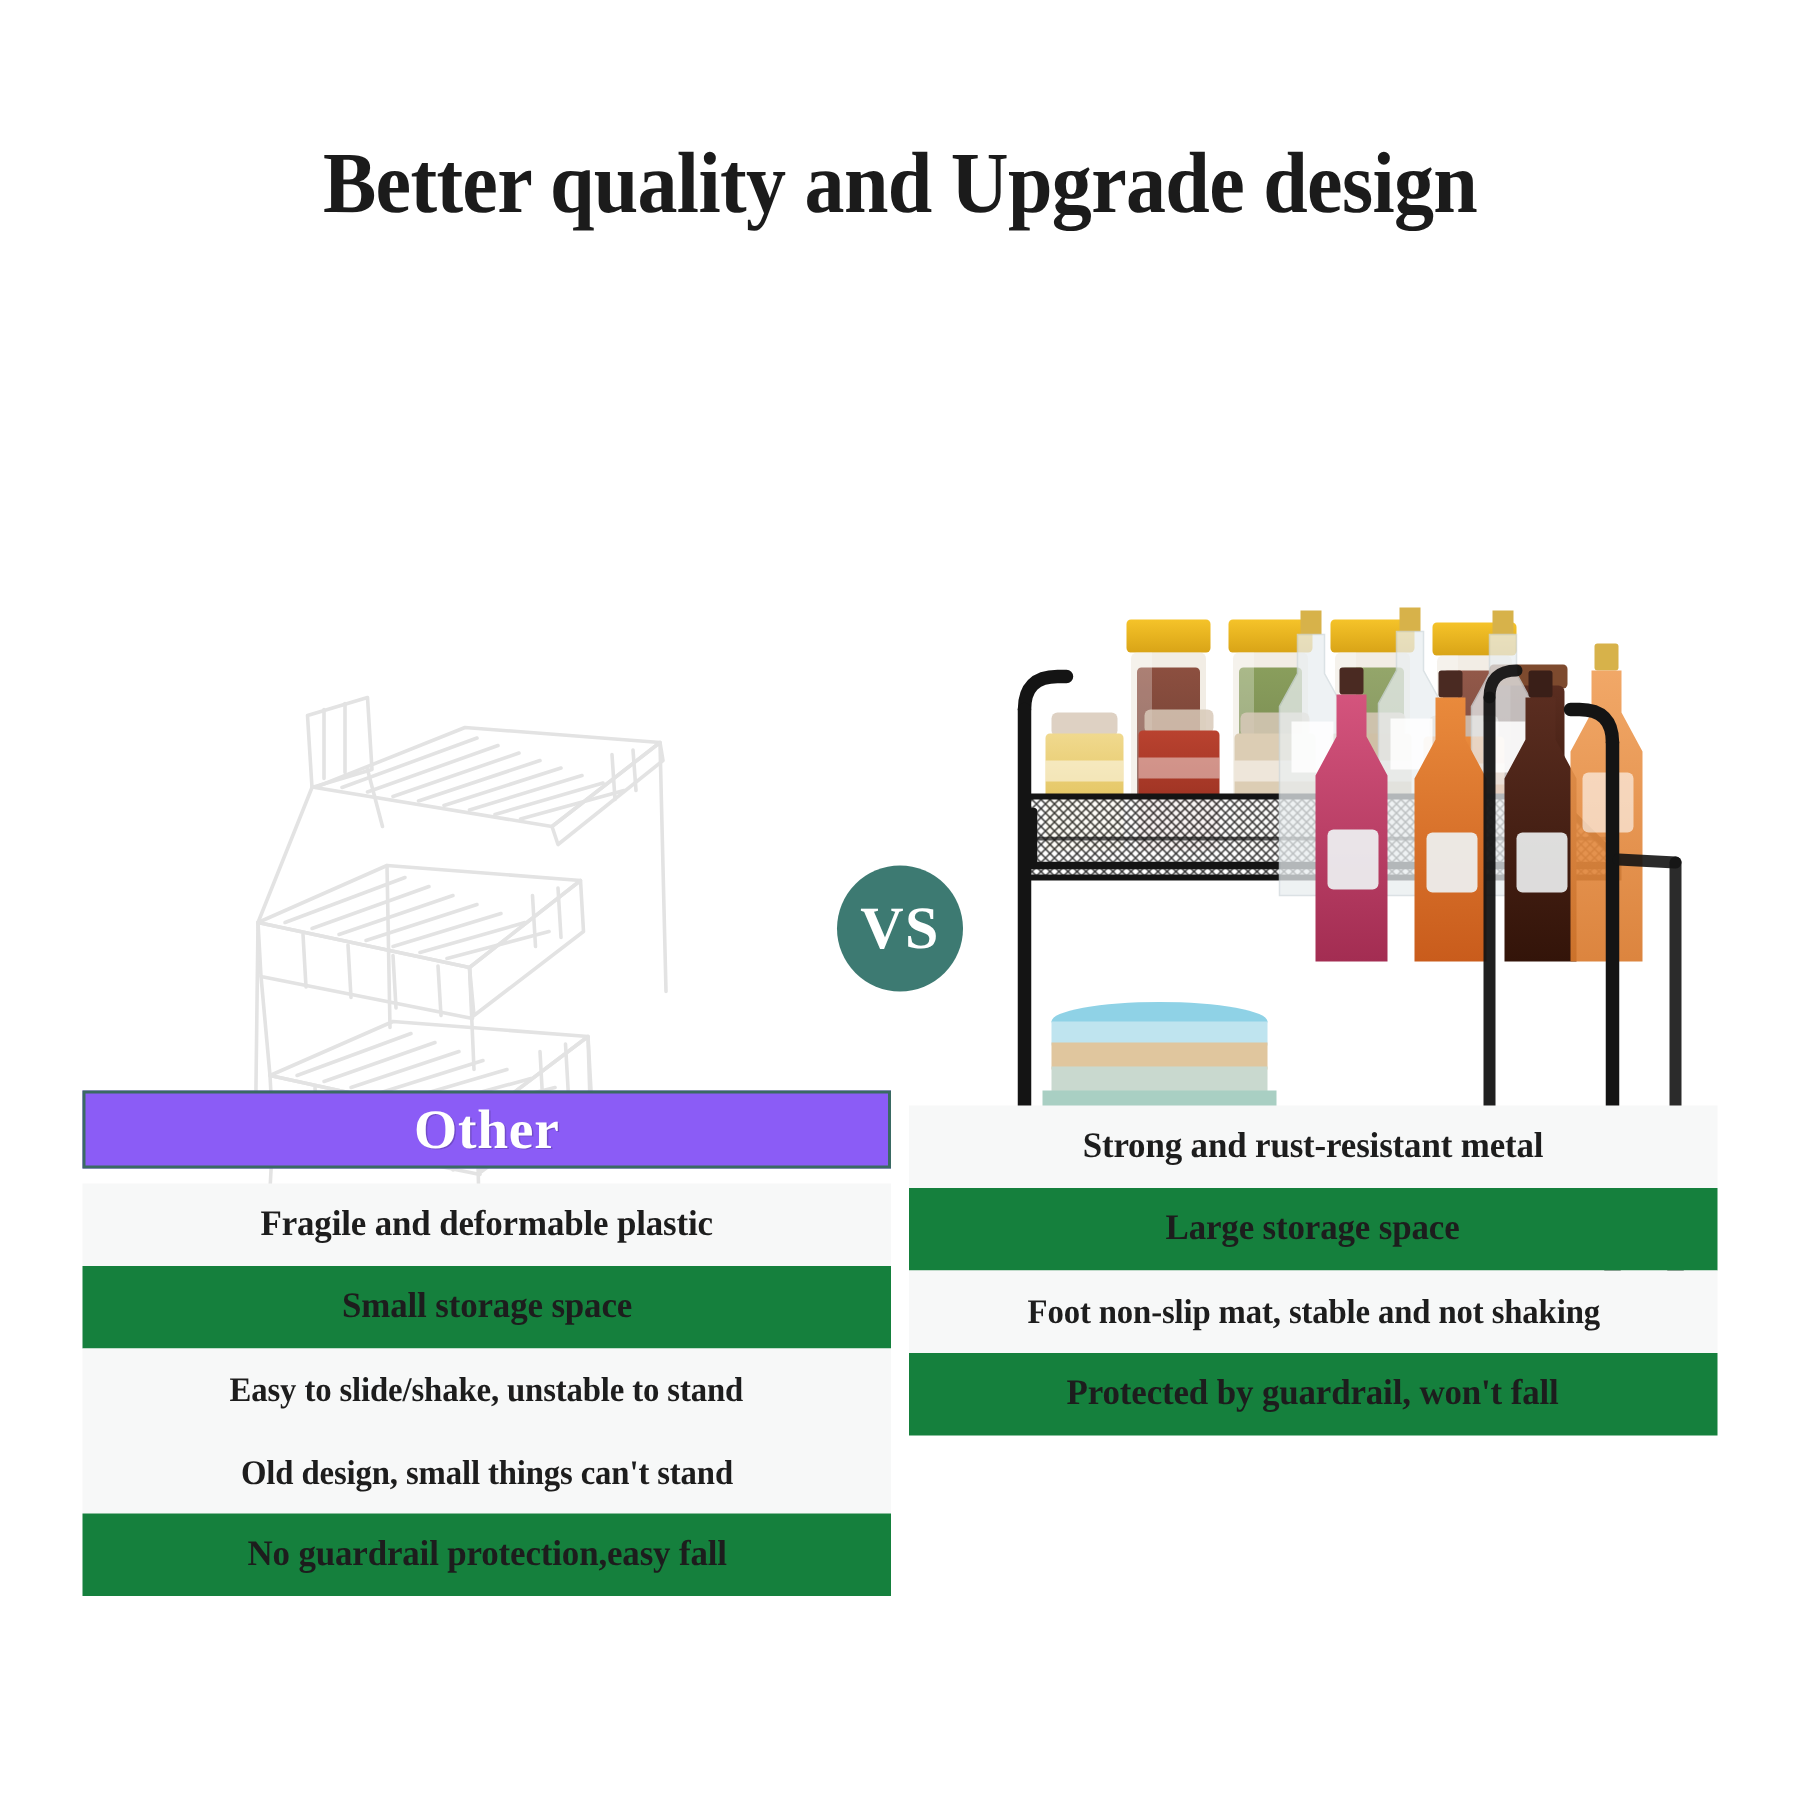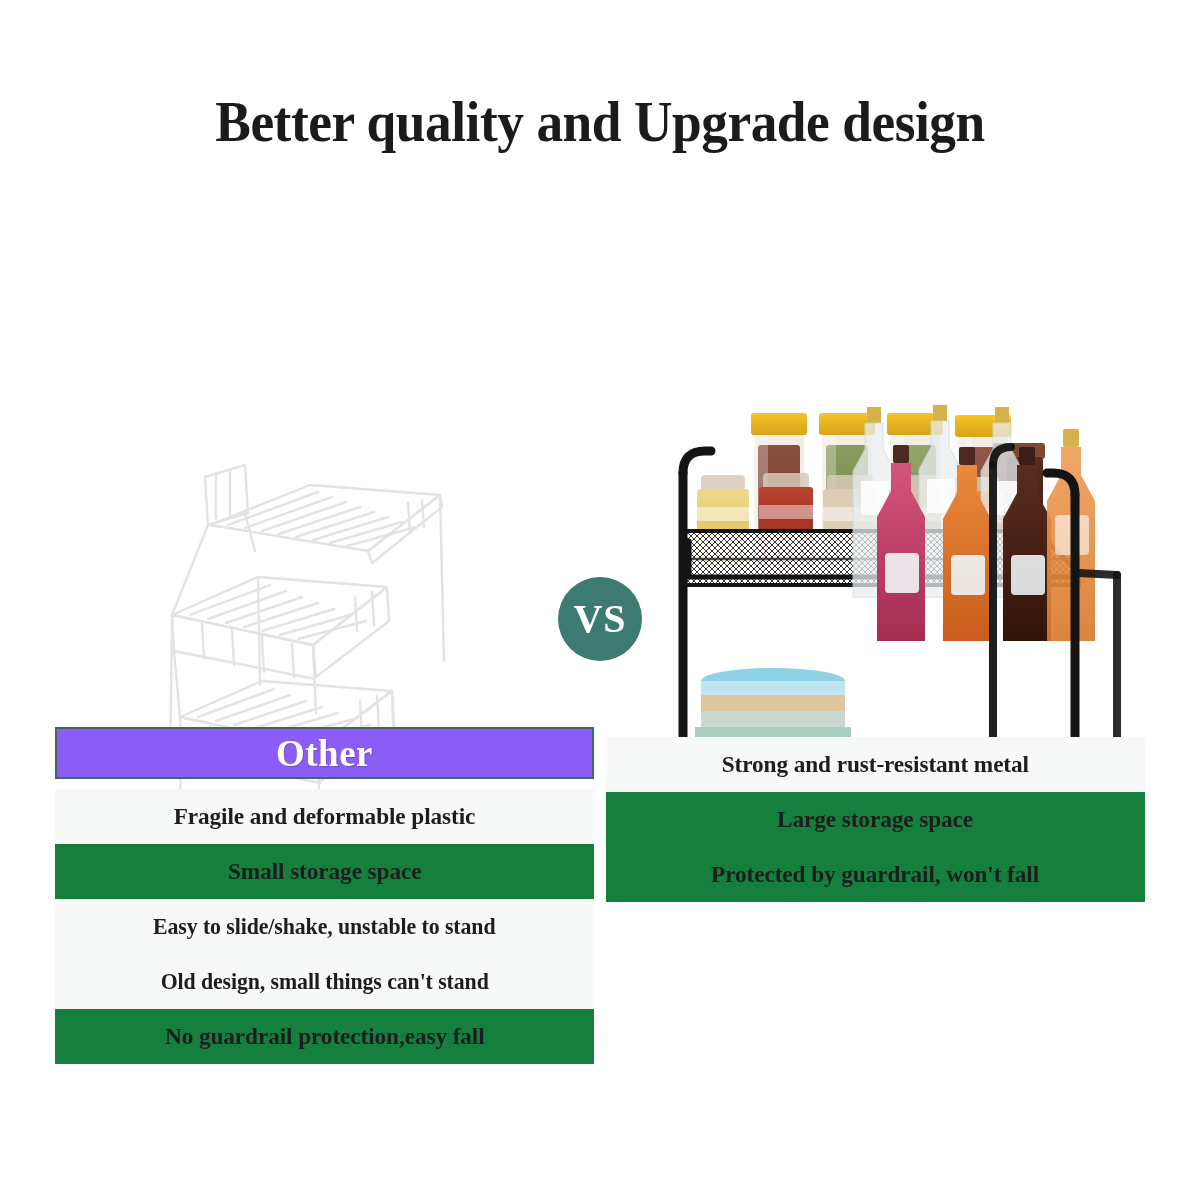--- a/index.html
+++ b/index.html
@@ -369,20 +369,23 @@
       </div>
 
       <div class="col">
         <div class="rows">
           <div class="row odd">
             <span>Strong and rust-resistant metal</span>
           </div>
           <div class="row even">
             <span>Large storage space</span>
           </div>
+          <div class="row odd long">
+            <span>Foot non-slip mat, stable and not shaking</span>
+          </div>
           <div class="row even">
             <span>Protected by guardrail, won't fall</span>
           </div>
         </div>
       </div>
     </div>
   </div>
 
 </div>
 

